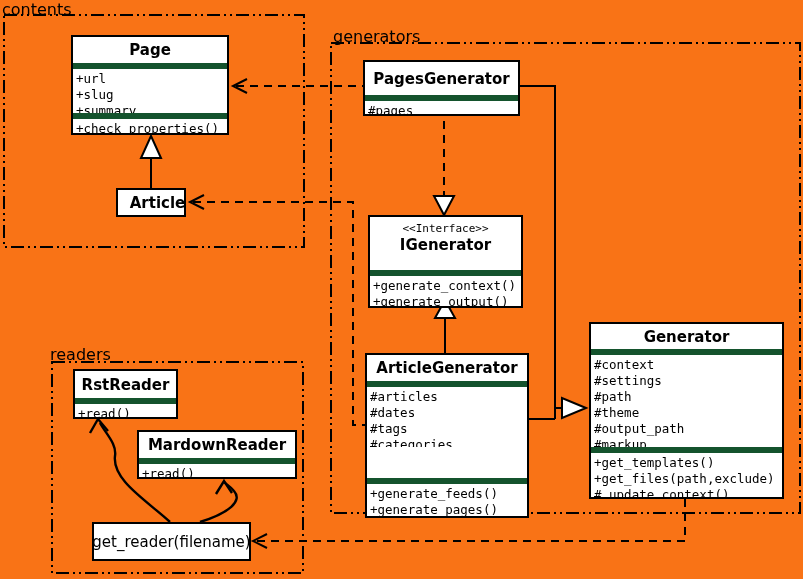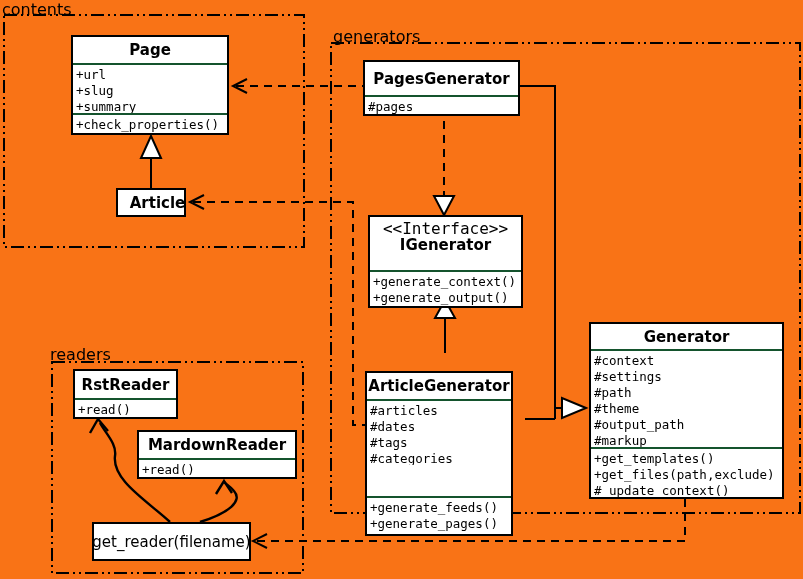--- a/index.html
+++ b/index.html
@@ -18,25 +18,25 @@
     box-sizing:border-box;
   }
   .title {
     display:flex; align-items:center; justify-content:center;
     font-weight:bold; font-size:15px;
     font-family:"DejaVu Sans","Liberation Sans",sans-serif;
     box-sizing:border-box; white-space:nowrap;
   }
   .stereo {
     text-align:center; font-family:"DejaVu Sans Mono","Liberation Mono",monospace;
-    font-size:16px; line-height:14px; padding-top:5px;
+    font-size:11px; line-height:14px; padding-top:5px;
   }
   .hdr2 { padding-bottom:16px; }
   .cmp {
-    border-top:2px solid #14532d; box-sizing:border-box; padding:2px 2px 0 3px;
+    border-top:6px solid #14532d; box-sizing:border-box; padding:2px 2px 0 3px;
     overflow:hidden;
   }
   .mrow {
     font-family:"DejaVu Sans Mono","Liberation Mono",monospace;
     font-size:12.5px; line-height:16px; white-space:pre;
   }
   .label-box {
     display:flex; align-items:center; justify-content:center;
     font-size:15px; white-space:nowrap;
   }
@@ -129,21 +129,21 @@
     <div>
       <div class="stereo">&lt;&lt;Interface&gt;&gt;</div>
       <div class="title hdr2">IGenerator</div>
     </div>
     <div class="cmp" style="height:36px;">
       <div class="mrow">+generate_context()</div>
       <div class="mrow">+generate_output()</div>
     </div>
   </div>
 
-  <div class="box" style="left:365px; top:371px; width:148px;">
+  <div class="box" style="left:365px; top:353px; width:164px;">
     <div class="title" style="height:26px;">ArticleGenerator</div>
     <div class="cmp" style="height:66px;">
       <div class="mrow">#articles</div>
       <div class="mrow">#dates</div>
       <div class="mrow">#tags</div>
       <div class="mrow">#categories</div>
     </div>
     <div class="cmp" style="height:38px;margin-top:31px;">
       <div class="mrow">+generate_feeds()</div>
       <div class="mrow">+generate_pages()</div>

